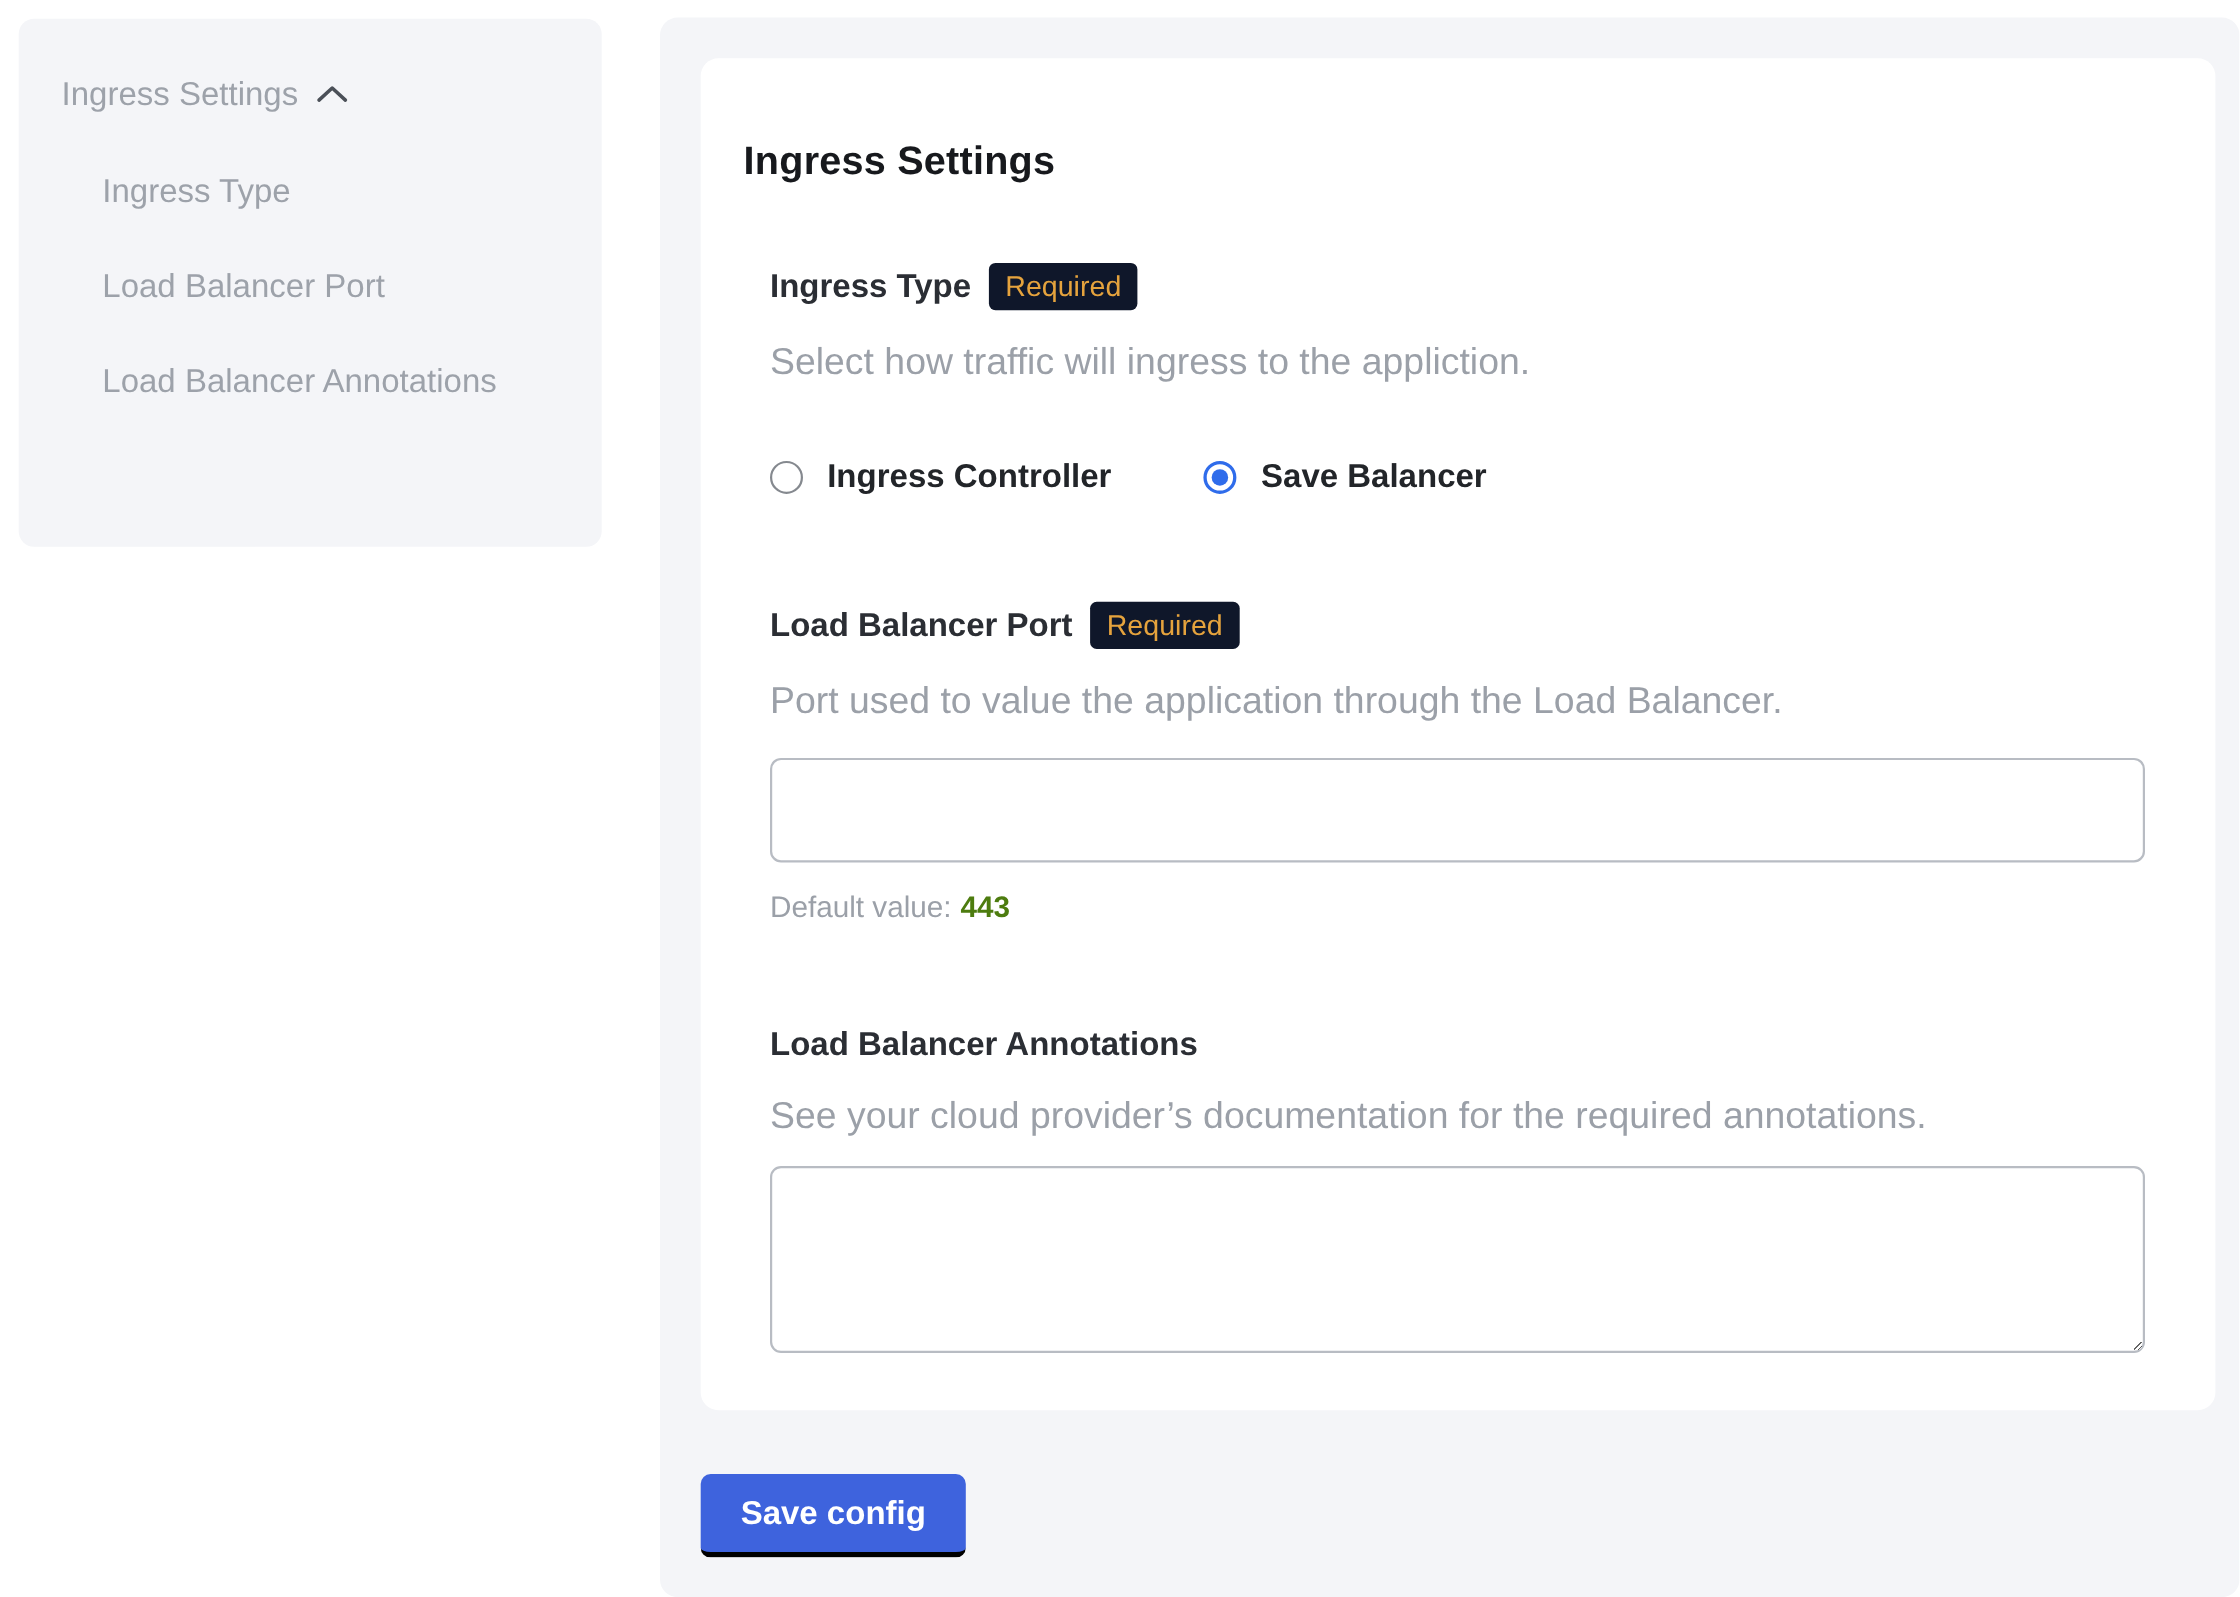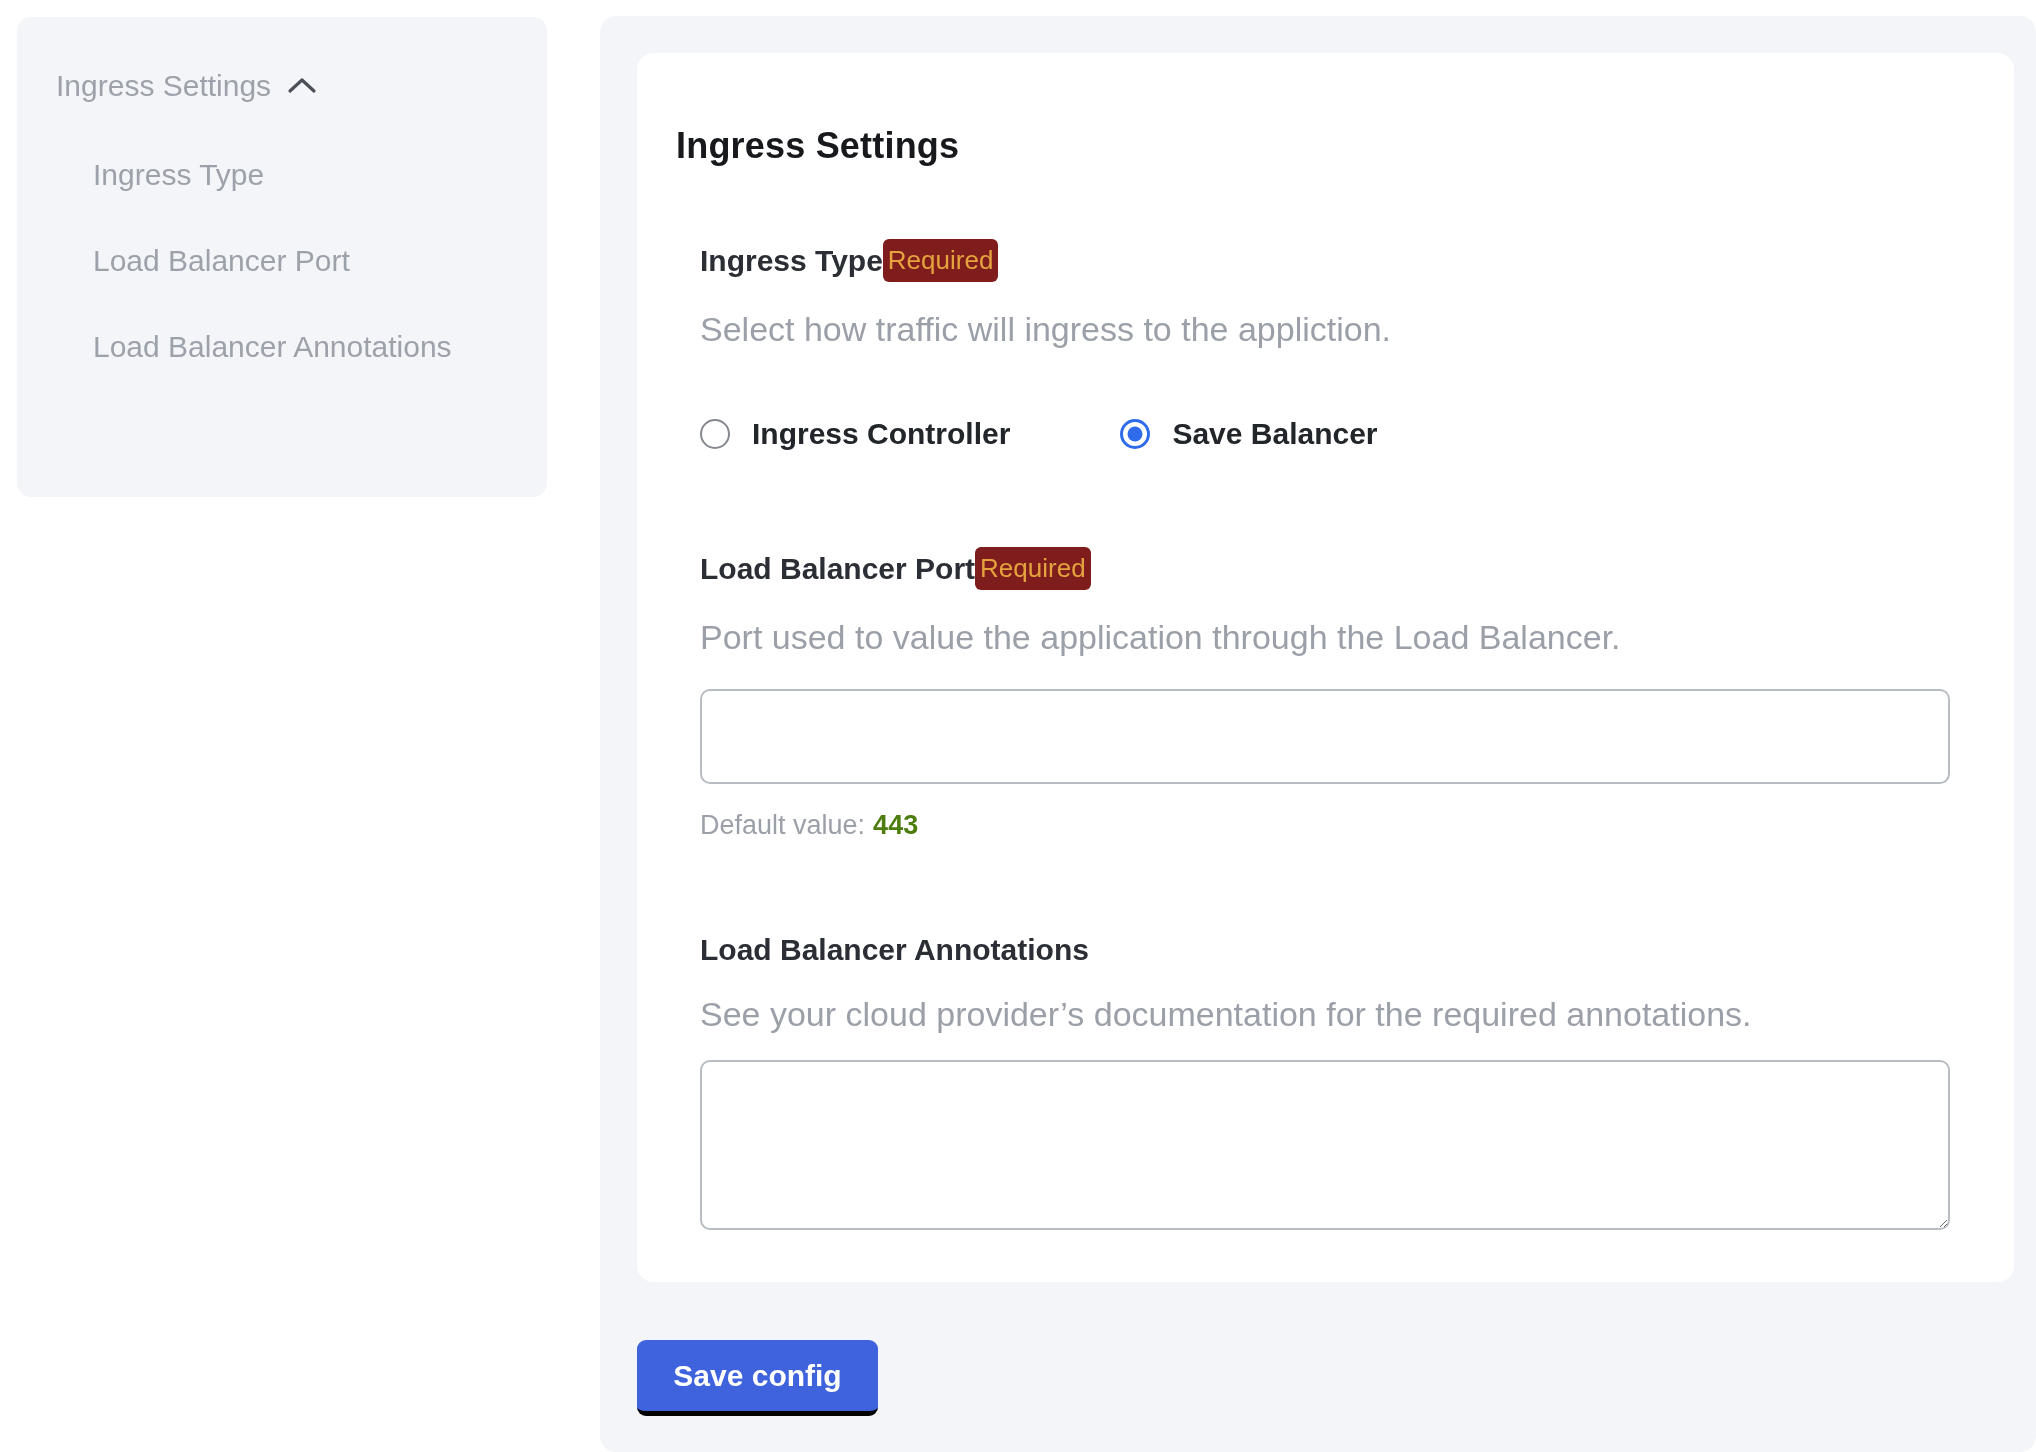--- a/index.html
+++ b/index.html
@@ -59,33 +59,33 @@
   .fields { margin-left: 24px; }
   .field { margin-top: 0; }
   .field-ingress-type { margin-top: 72px; }
   .field-lb-port { margin-top: 96px; }
   .field-lb-annotations { margin-top: 92px; }
   .field-label-row { display: flex; align-items: center; }
   .field-label {
     font-size: 30px; font-weight: 700; color: #2b2e34;
   }
   .badge {
-    margin-left: 0;
+    margin-left: 16px;
     font-size: 26px; color: #e5a33d;
-    background: #7f1d1d;
-    padding: 6px 5px;
+    background: #0f172a;
+    padding: 6px 15px;
     border-radius: 6px;
   }
   .field-desc {
     margin-top: 28px;
     font-size: 34px; color: #9ba0a8;
   }
 
   
-  .radio-row { margin-top: 68px; display: flex; align-items: center; gap: 110px; }
+  .radio-row { margin-top: 68px; display: flex; align-items: center; gap: 84px; }
   .radio-option { display: flex; align-items: center; gap: 22px; cursor: pointer; }
   .radio-circle {
     width: 30px; height: 30px; border-radius: 50%;
     border: 2.5px solid #85898f; background: #ffffff;
     position: relative; flex: 0 0 auto;
   }
   .radio-circle.checked { border: 3.5px solid #2f6ceb; }
   .radio-circle.checked::after {
     content: ""; position: absolute;
     left: 50%; top: 50%; transform: translate(-50%, -50%);

